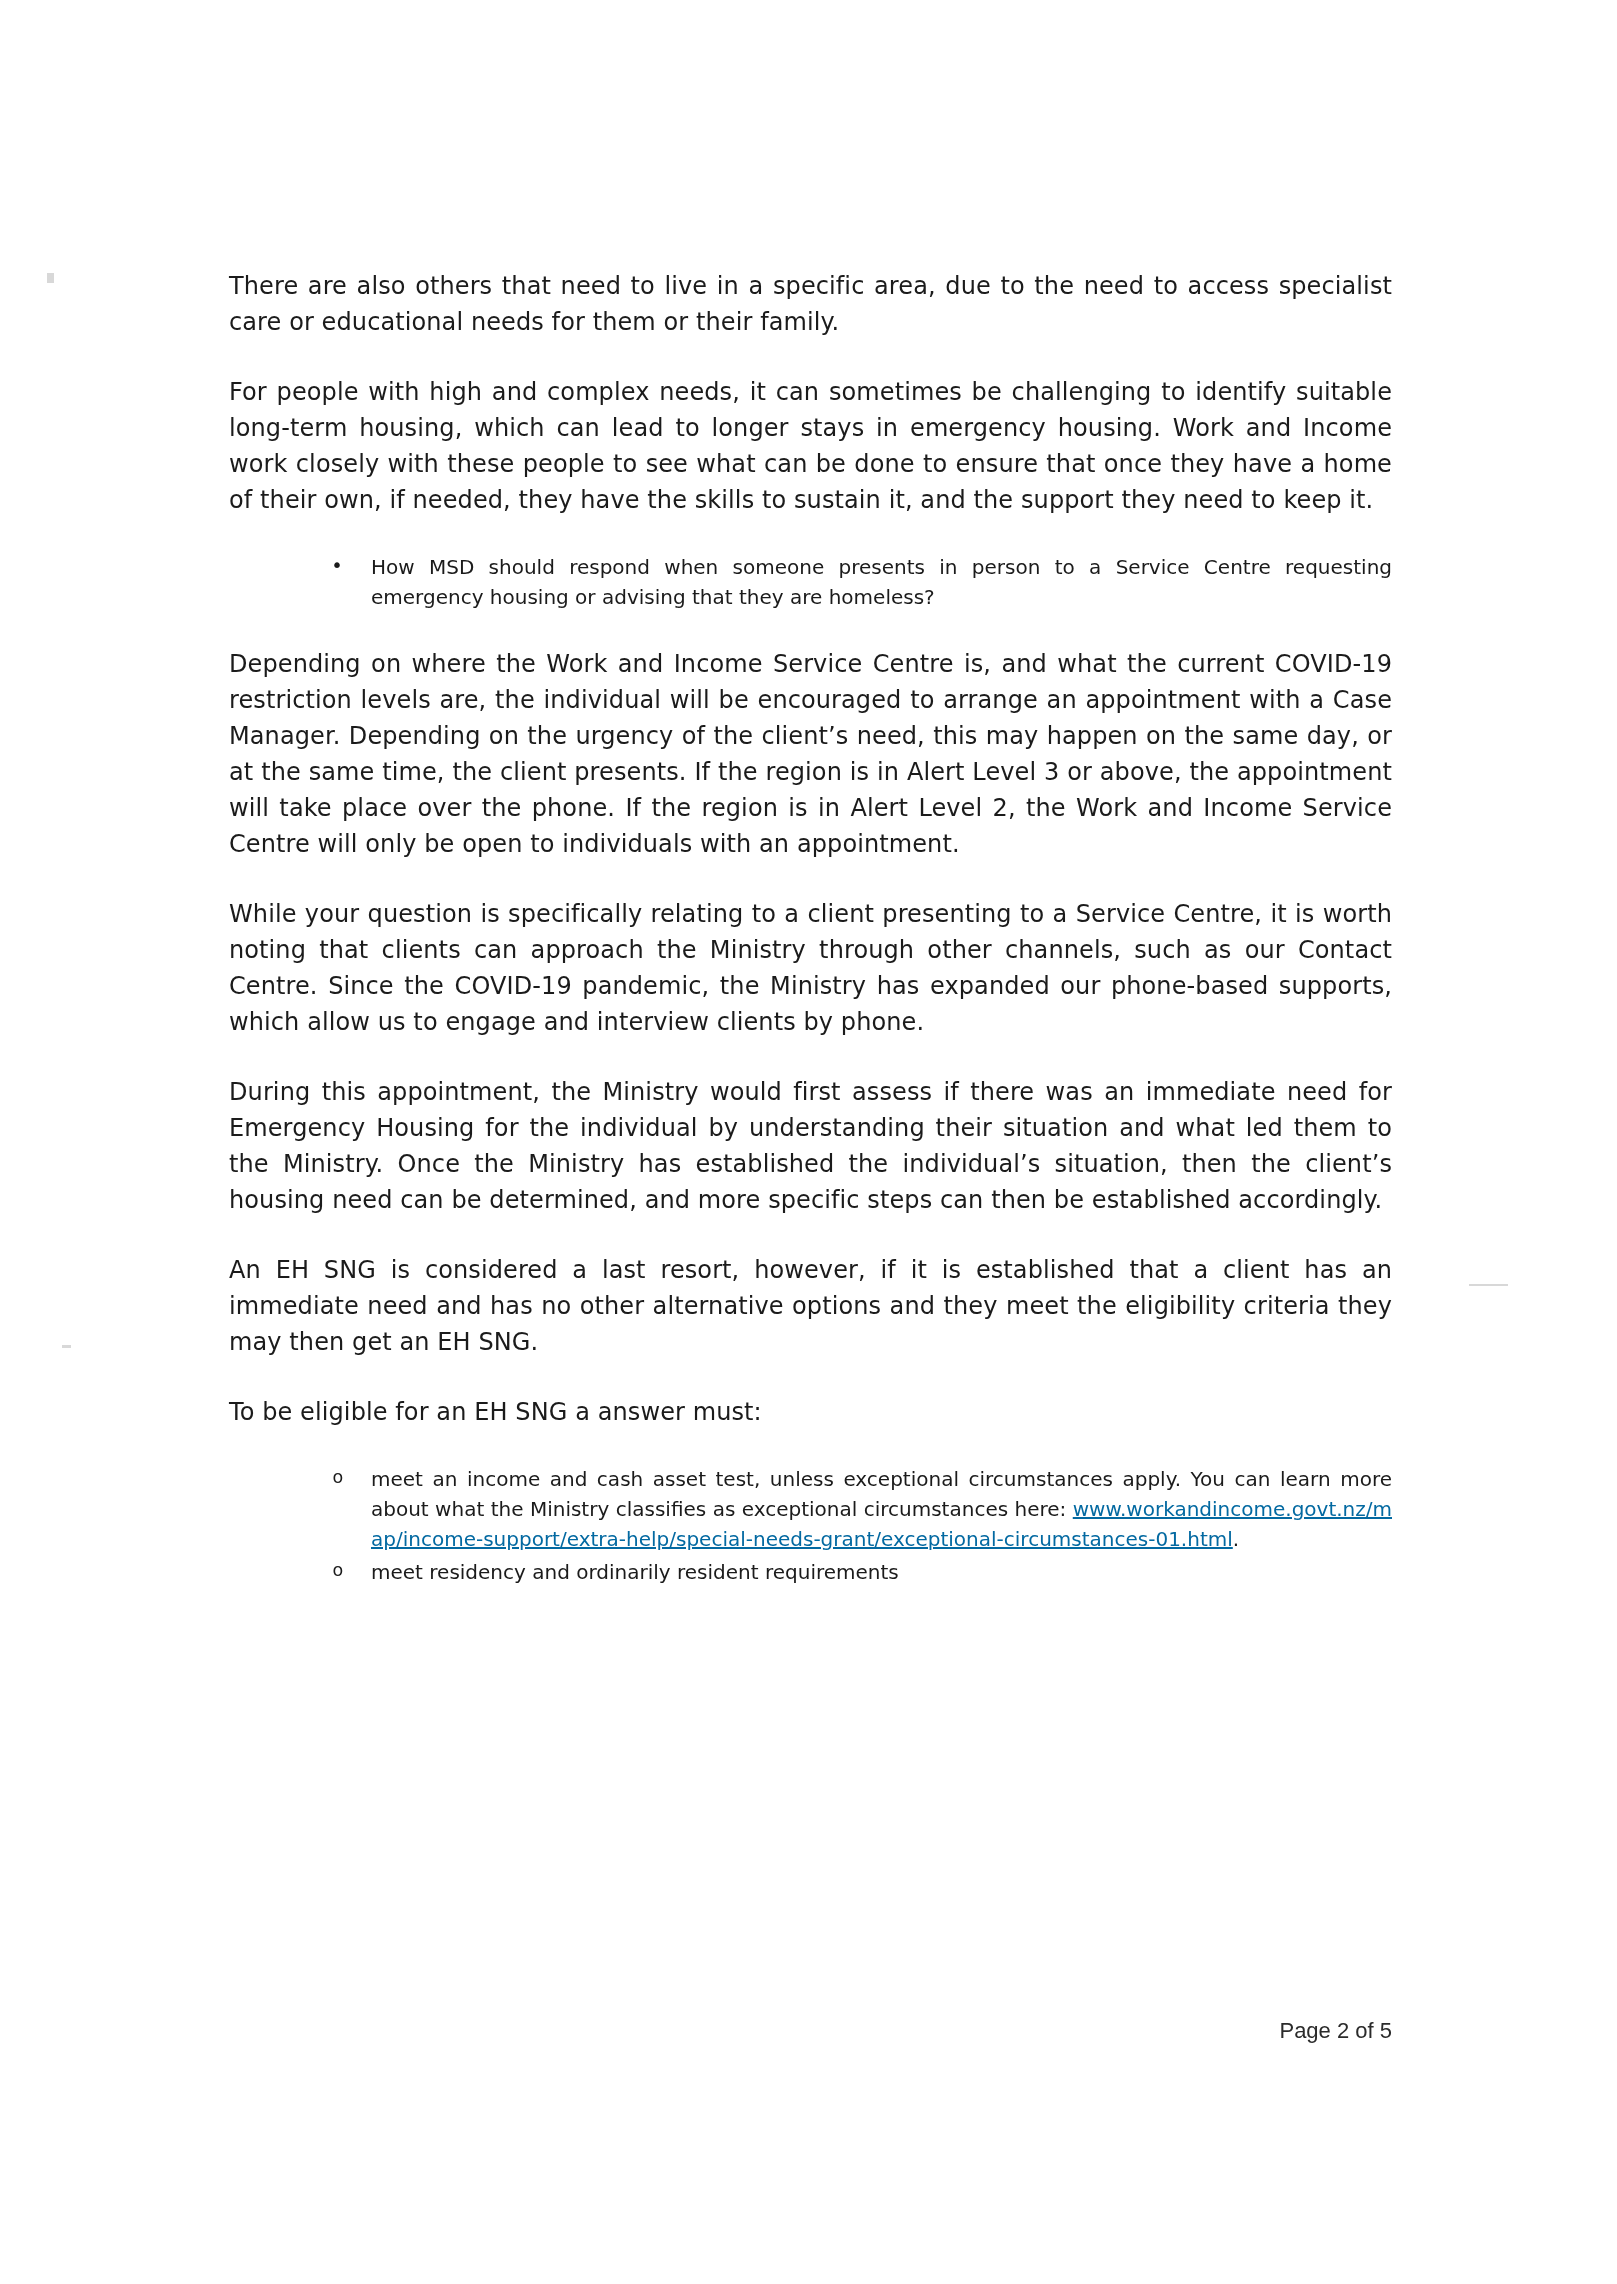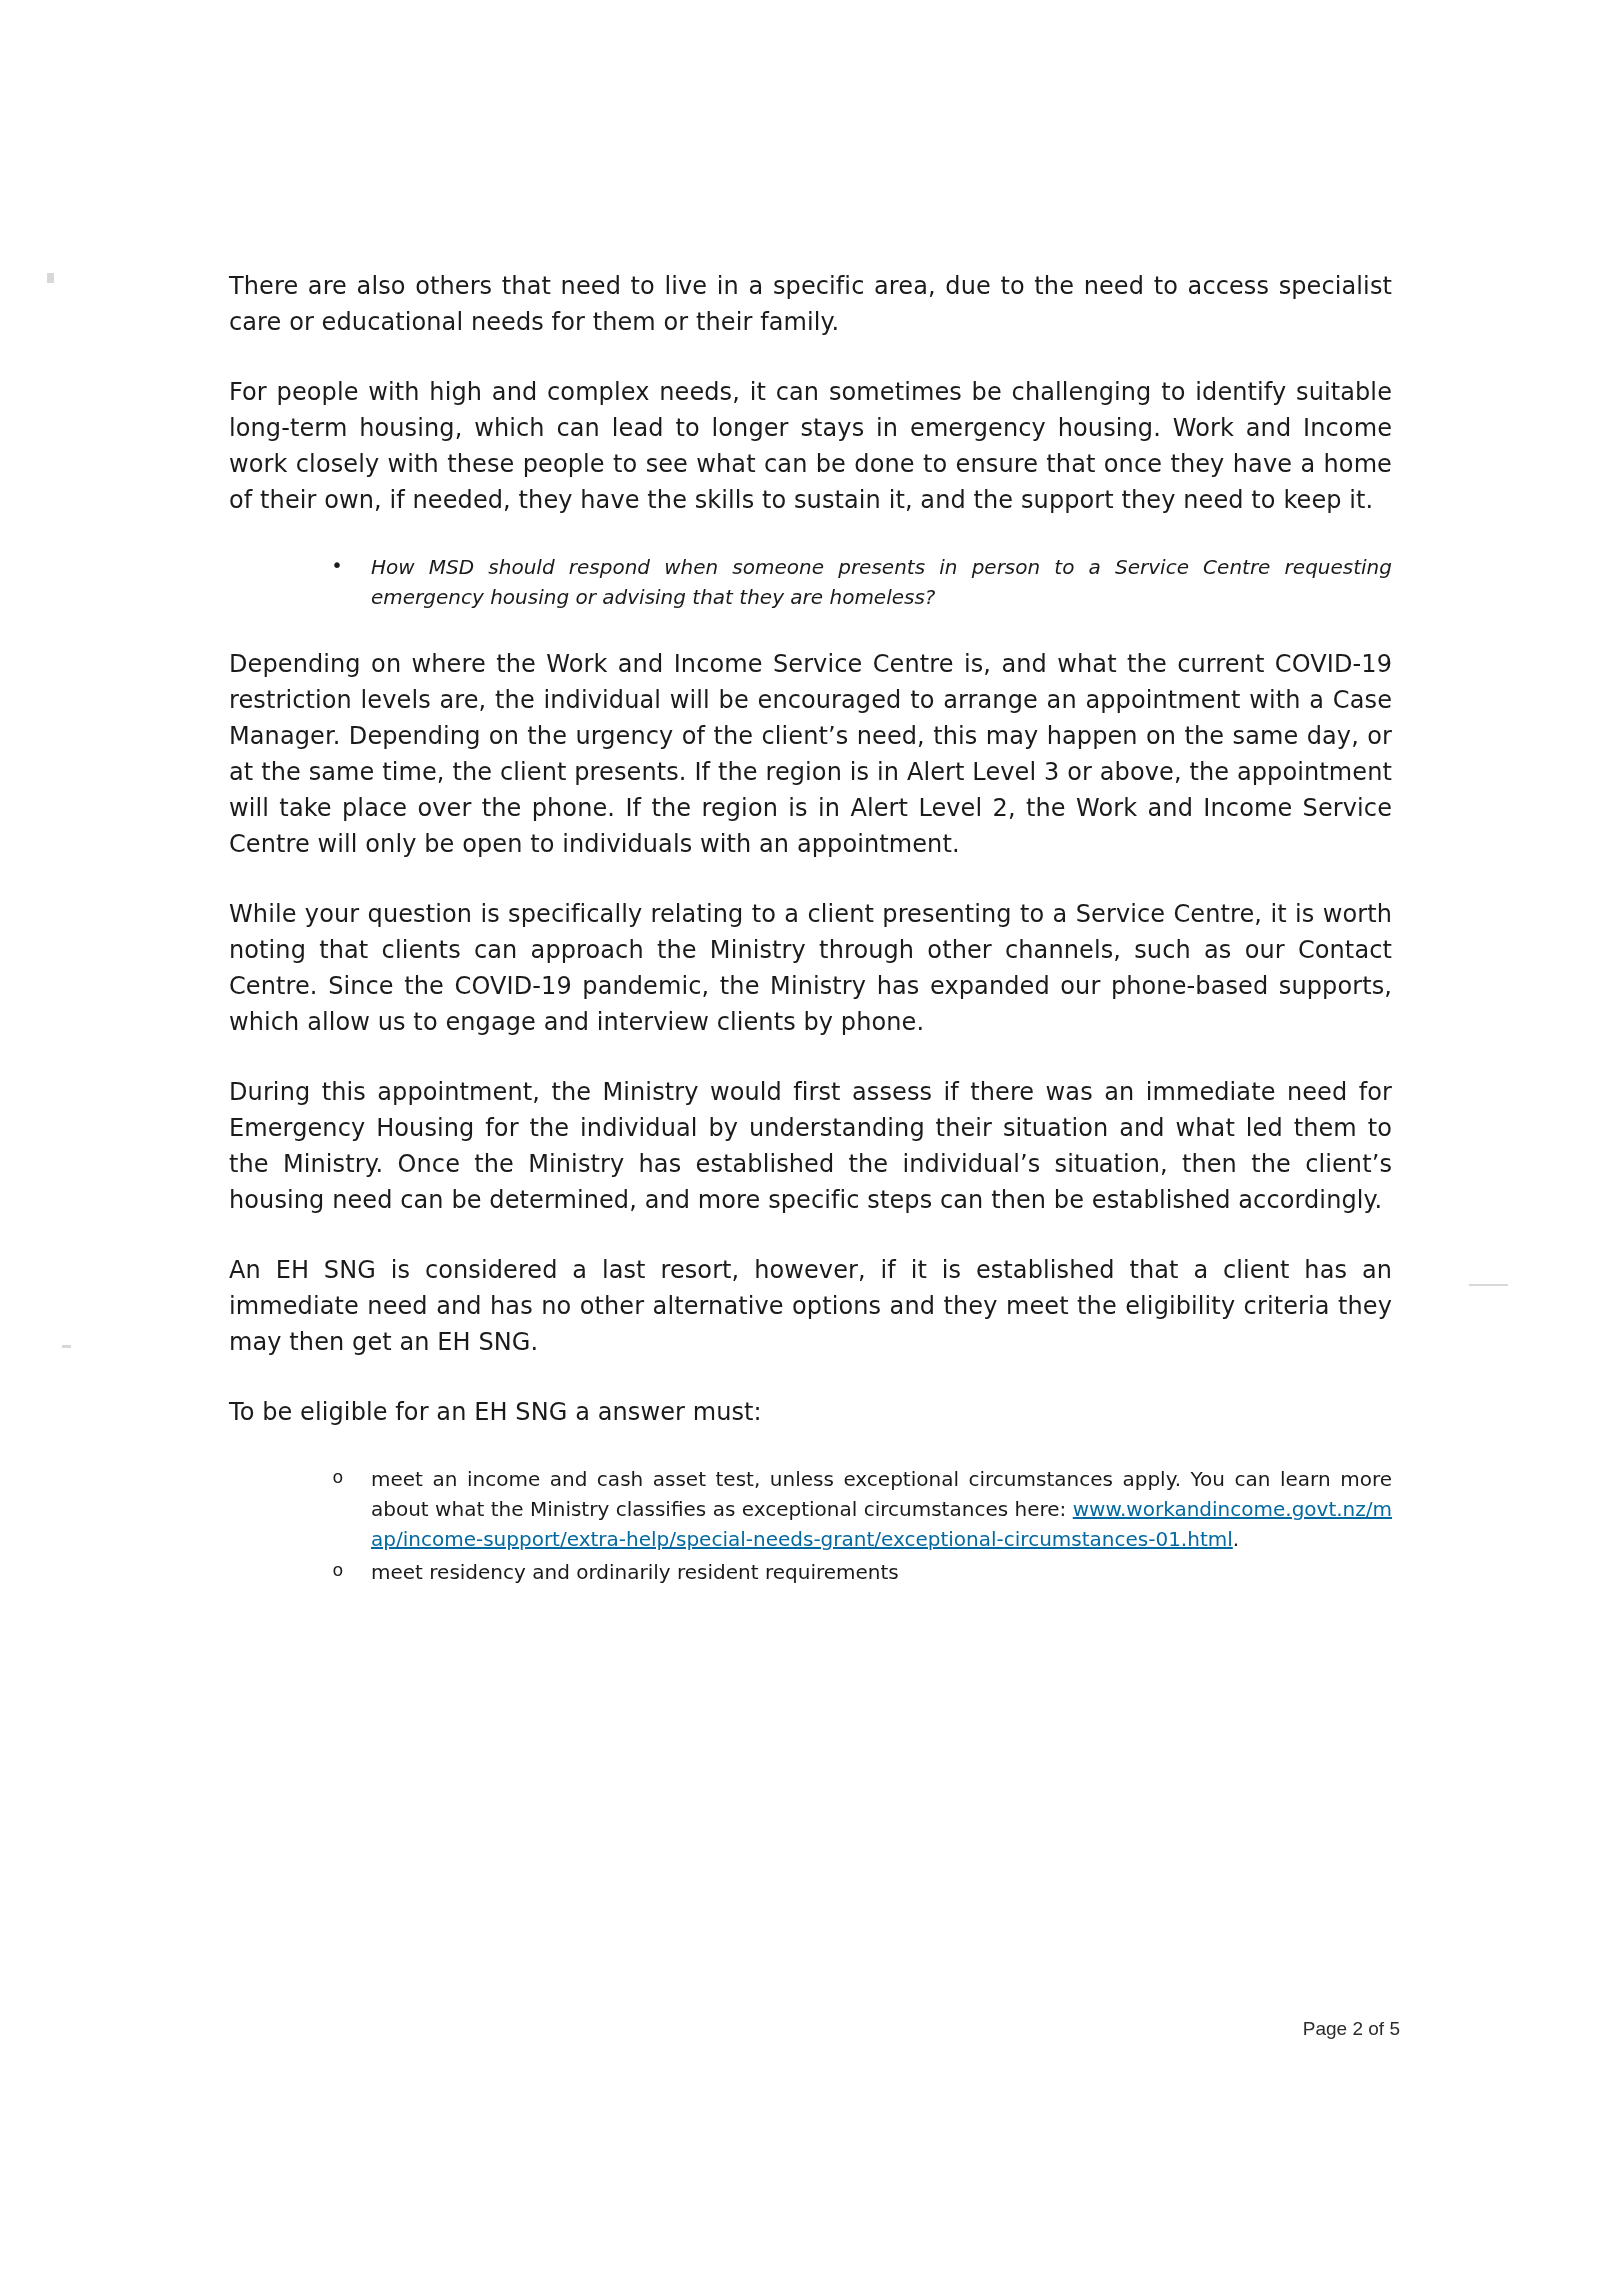--- a/index.html
+++ b/index.html
@@ -49,21 +49,20 @@
     text-align: justify;
     text-justify: inter-word;
     margin: 0 0 3.9px 0;
   }
   ul.bullets {
     margin-left: 97px;
     width: 1066px;
   }
   ul.bullets li {
     padding-left: 45px;
-    font-style: italic;
   }
   ul.bullets li::before {
     content: "\2022";
     position: absolute;
     left: 5.2px;
     top: -1.3px;
     font-size: 19.5px;
     font-style: normal;
     color: #1b1b1b;
   }
@@ -83,25 +82,25 @@
     font-size: 17.5px;
     color: #1b1b1b;
   }
   .link {
     color: #0369a1;
     text-decoration: underline;
     word-break: break-all;
   }
   .footer {
     position: absolute;
-    left: 8px;
+    left: 0;
     top: 2018px;
     width: 1392px;
     text-align: right;
-    font-size: 19px;
+    font-size: 22px;
     color: #2b2b2b;
     font-family: "Liberation Sans", sans-serif;
   }
   .edge-mark {
     position: absolute;
     background: #d8d8d8;
   }
   .mark-1 { left: 47px; top: 273px; width: 6.5px; height: 10.4px; }
   .mark-2 { left: 62px; top: 1345px; width: 9px; height: 2.6px; }
   .mark-3 { left: 1469px; top: 1284px; width: 39px; height: 1.9px; }

